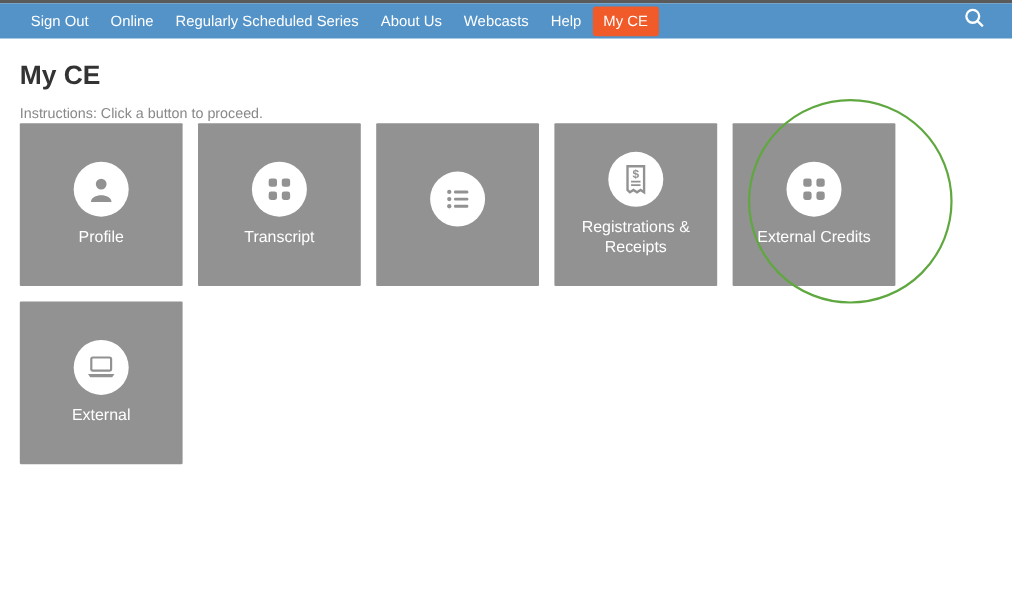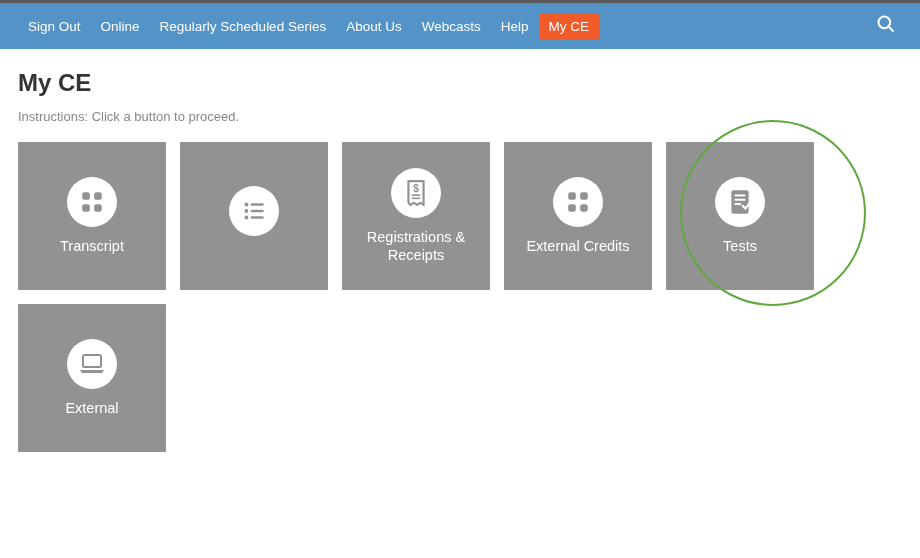--- a/index.html
+++ b/index.html
@@ -14,21 +14,21 @@
     }
     .top-accent {
       height: 3px;
       background: #5a5a5a;
     }
     .navbar {
       background: #5393c8;
       display: flex;
       align-items: center;
       padding: 0 18px;
-      height: 46px;
+      height: 32px;
       position: relative;
     }
     .nav-items {
       display: flex;
       align-items: center;
       gap: 0;
     }
     .nav-item {
       color: #ffffff;
       font-size: 13.5px;
@@ -54,21 +54,21 @@
     }
     .page-title {
       font-size: 24px;
       font-weight: 600;
       color: #333333;
       margin-bottom: 12px;
     }
     .instructions {
       font-size: 13px;
       color: #888888;
-      margin-bottom: 18px;
+      margin-bottom: 2px;
     }
     .tiles {
       display: flex;
       flex-wrap: wrap;
       gap: 14px;
       position: relative;
     }
     .tile {
       width: 148px;
       height: 148px;
@@ -135,20 +135,29 @@
     </svg>
   </div>
 </div>
 
 <div class="page-content">
   <h1 class="page-title">My CE</h1>
   <p class="instructions">Instructions: Click a button to proceed.</p>
 
   <div class="tiles">
 
+    <div class="tile">
+      <div class="icon-wrap">
+        <svg width="28" height="28" viewBox="0 0 24 24">
+          <circle cx="12" cy="8" r="4.2"></circle>
+          <path d="M4 22 C4 15, 20 15, 20 22 Z"></path>
+        </svg>
+      </div>
+      <div class="tile-label">Profile</div>
+    </div>
 
     <div class="tile">
       <div class="icon-wrap">
         <svg width="26" height="26" viewBox="0 0 24 24">
           <rect x="3" y="3" width="7" height="7" rx="2"></rect>
           <rect x="14" y="3" width="7" height="7" rx="2"></rect>
           <rect x="3" y="14" width="7" height="7" rx="2"></rect>
           <rect x="14" y="14" width="7" height="7" rx="2"></rect>
         </svg>
       </div>
@@ -185,32 +194,20 @@
         <svg width="26" height="26" viewBox="0 0 24 24">
           <rect x="3" y="3" width="7" height="7" rx="2"></rect>
           <rect x="14" y="3" width="7" height="7" rx="2"></rect>
           <rect x="3" y="14" width="7" height="7" rx="2"></rect>
           <rect x="14" y="14" width="7" height="7" rx="2"></rect>
         </svg>
       </div>
       <div class="tile-label">External Credits</div>
     </div>
 
-    <div class="tile">
-      <div class="icon-wrap">
-        <svg width="26" height="28" viewBox="0 0 24 26">
-          <rect x="4" y="2" width="16" height="22" rx="2" fill="#929292"></rect>
-          <rect x="7" y="6" width="10" height="1.8" fill="#ffffff"></rect>
-          <rect x="7" y="10" width="10" height="1.8" fill="#ffffff"></rect>
-          <rect x="7" y="14" width="6" height="1.8" fill="#ffffff"></rect>
-          <path d="M14 16 L17 19 L22 13" stroke="#ffffff" stroke-width="2" fill="none"></path>
-        </svg>
-      </div>
-      <div class="tile-label">Tests</div>
-    </div>
 
     <div class="tile">
       <div class="icon-wrap">
         <svg width="30" height="24" viewBox="0 0 30 24">
           <rect x="6" y="3" width="18" height="12" rx="1.5" fill="none" stroke="#929292" stroke-width="2"></rect>
           <path d="M3 18 L27 18 L25 21 L5 21 Z" fill="#929292"></path>
         </svg>
       </div>
       <div class="tile-label">External</div>
     </div>

